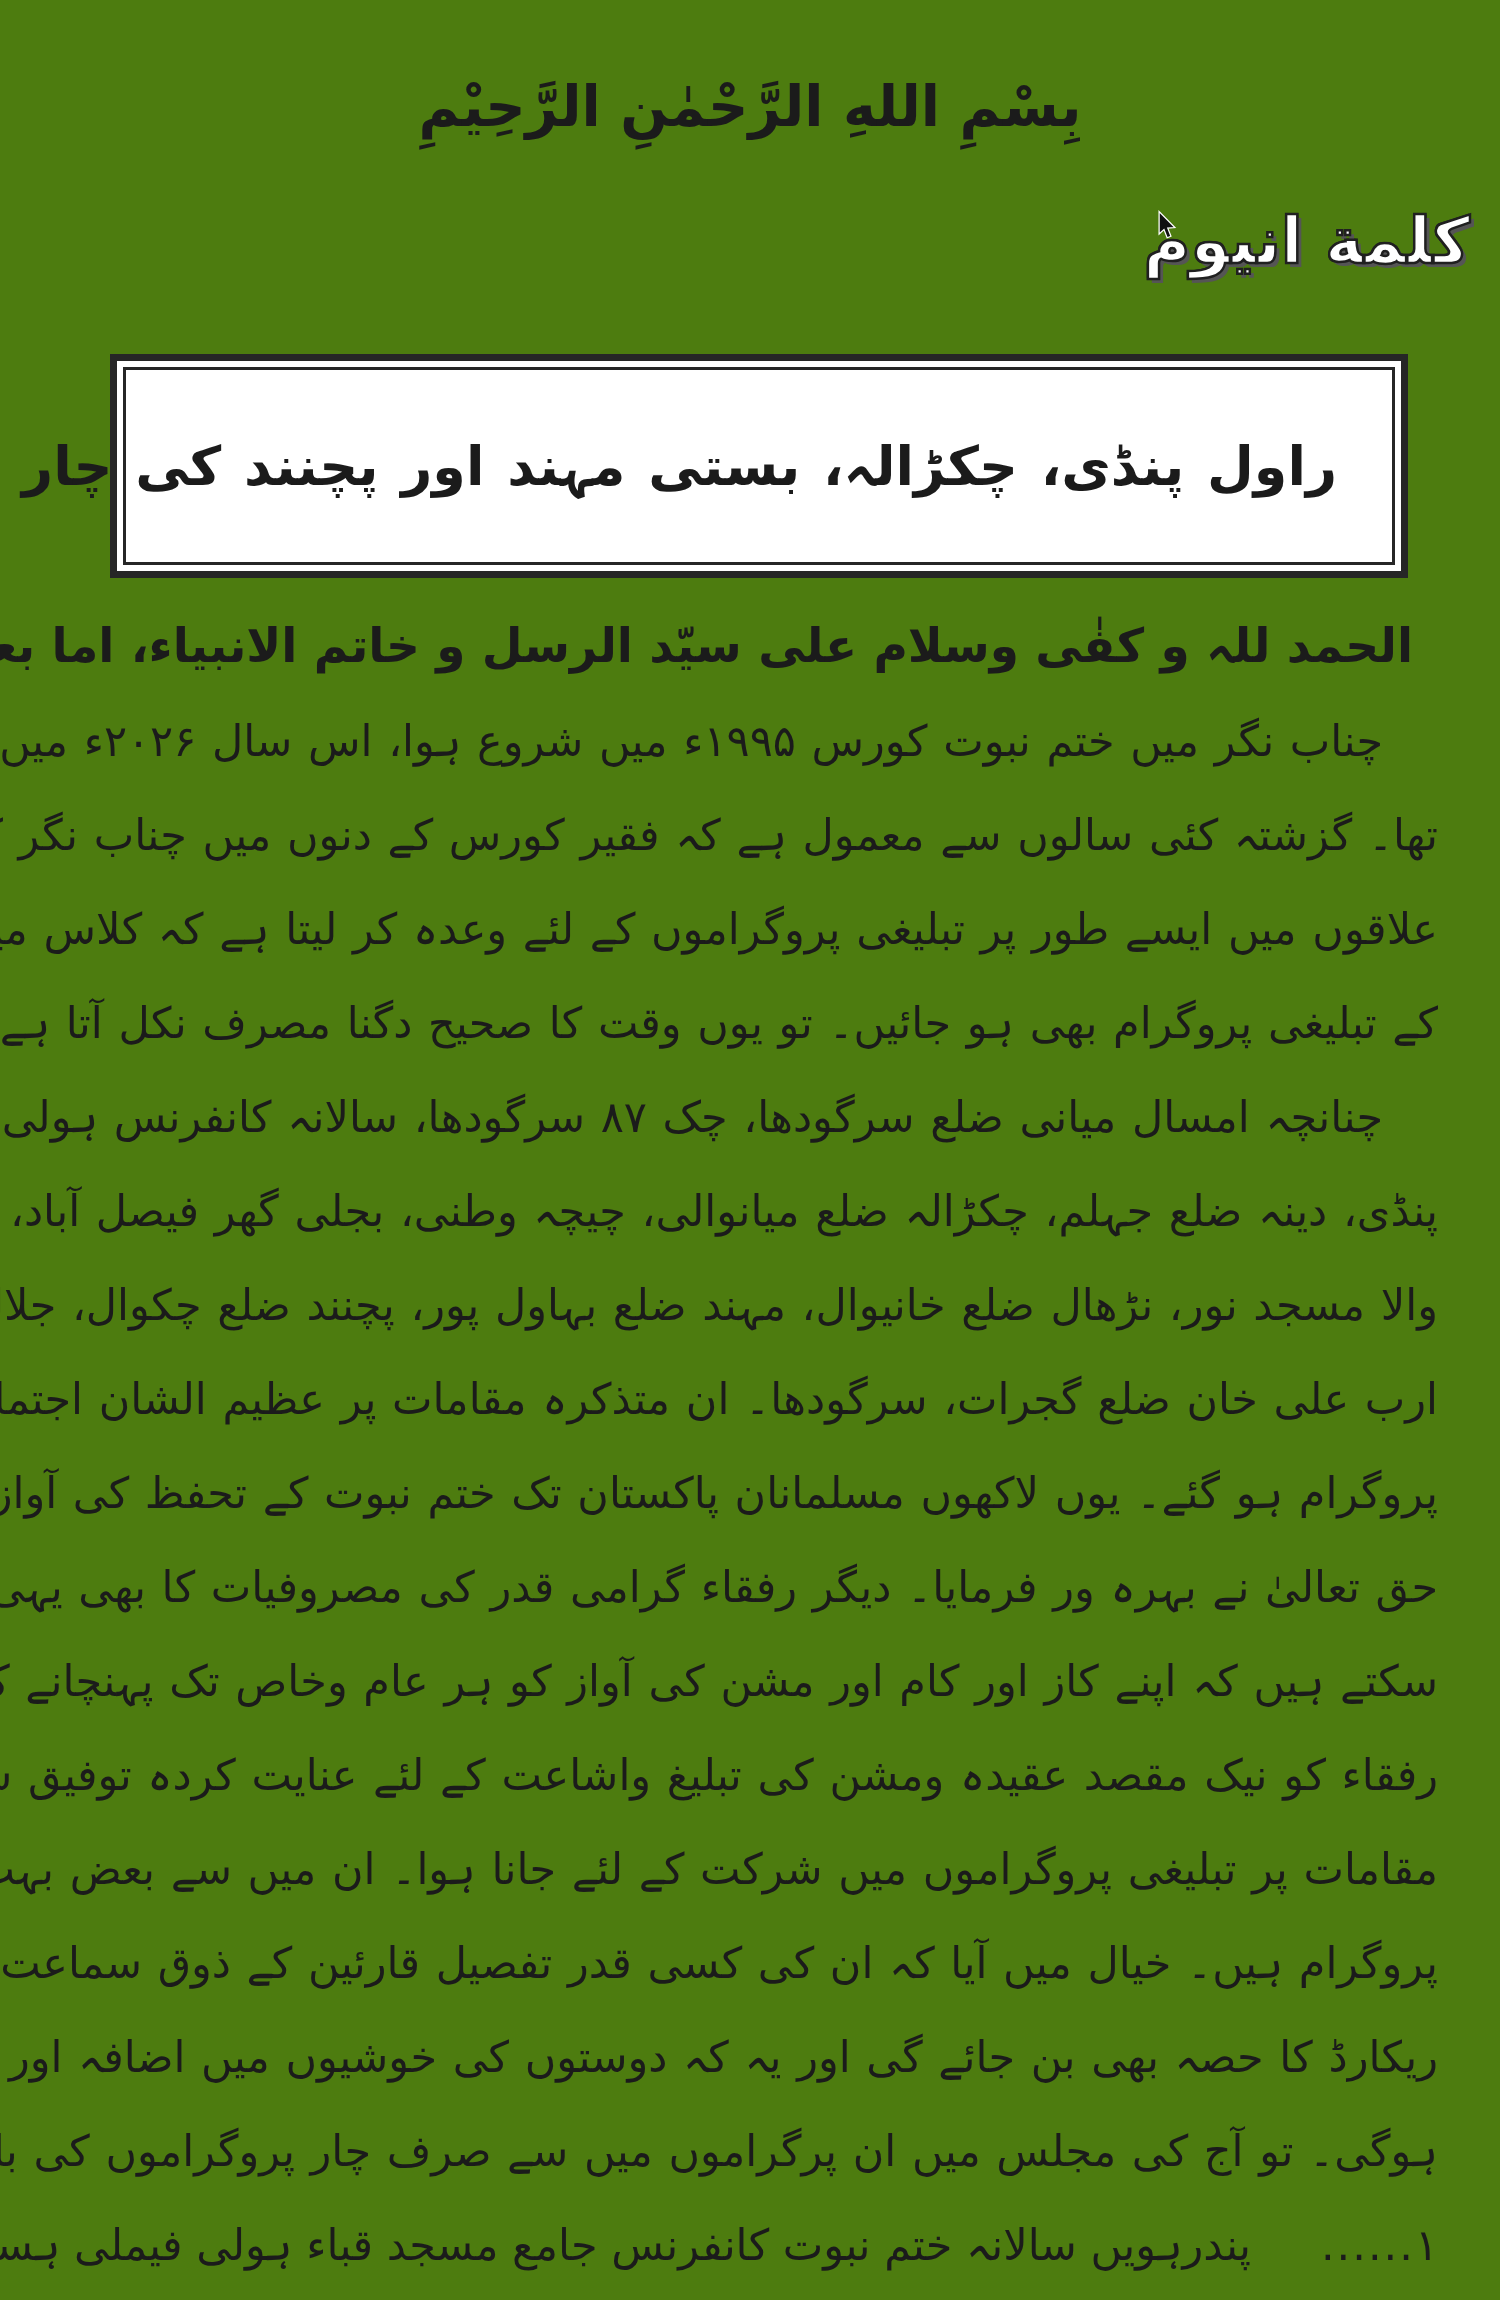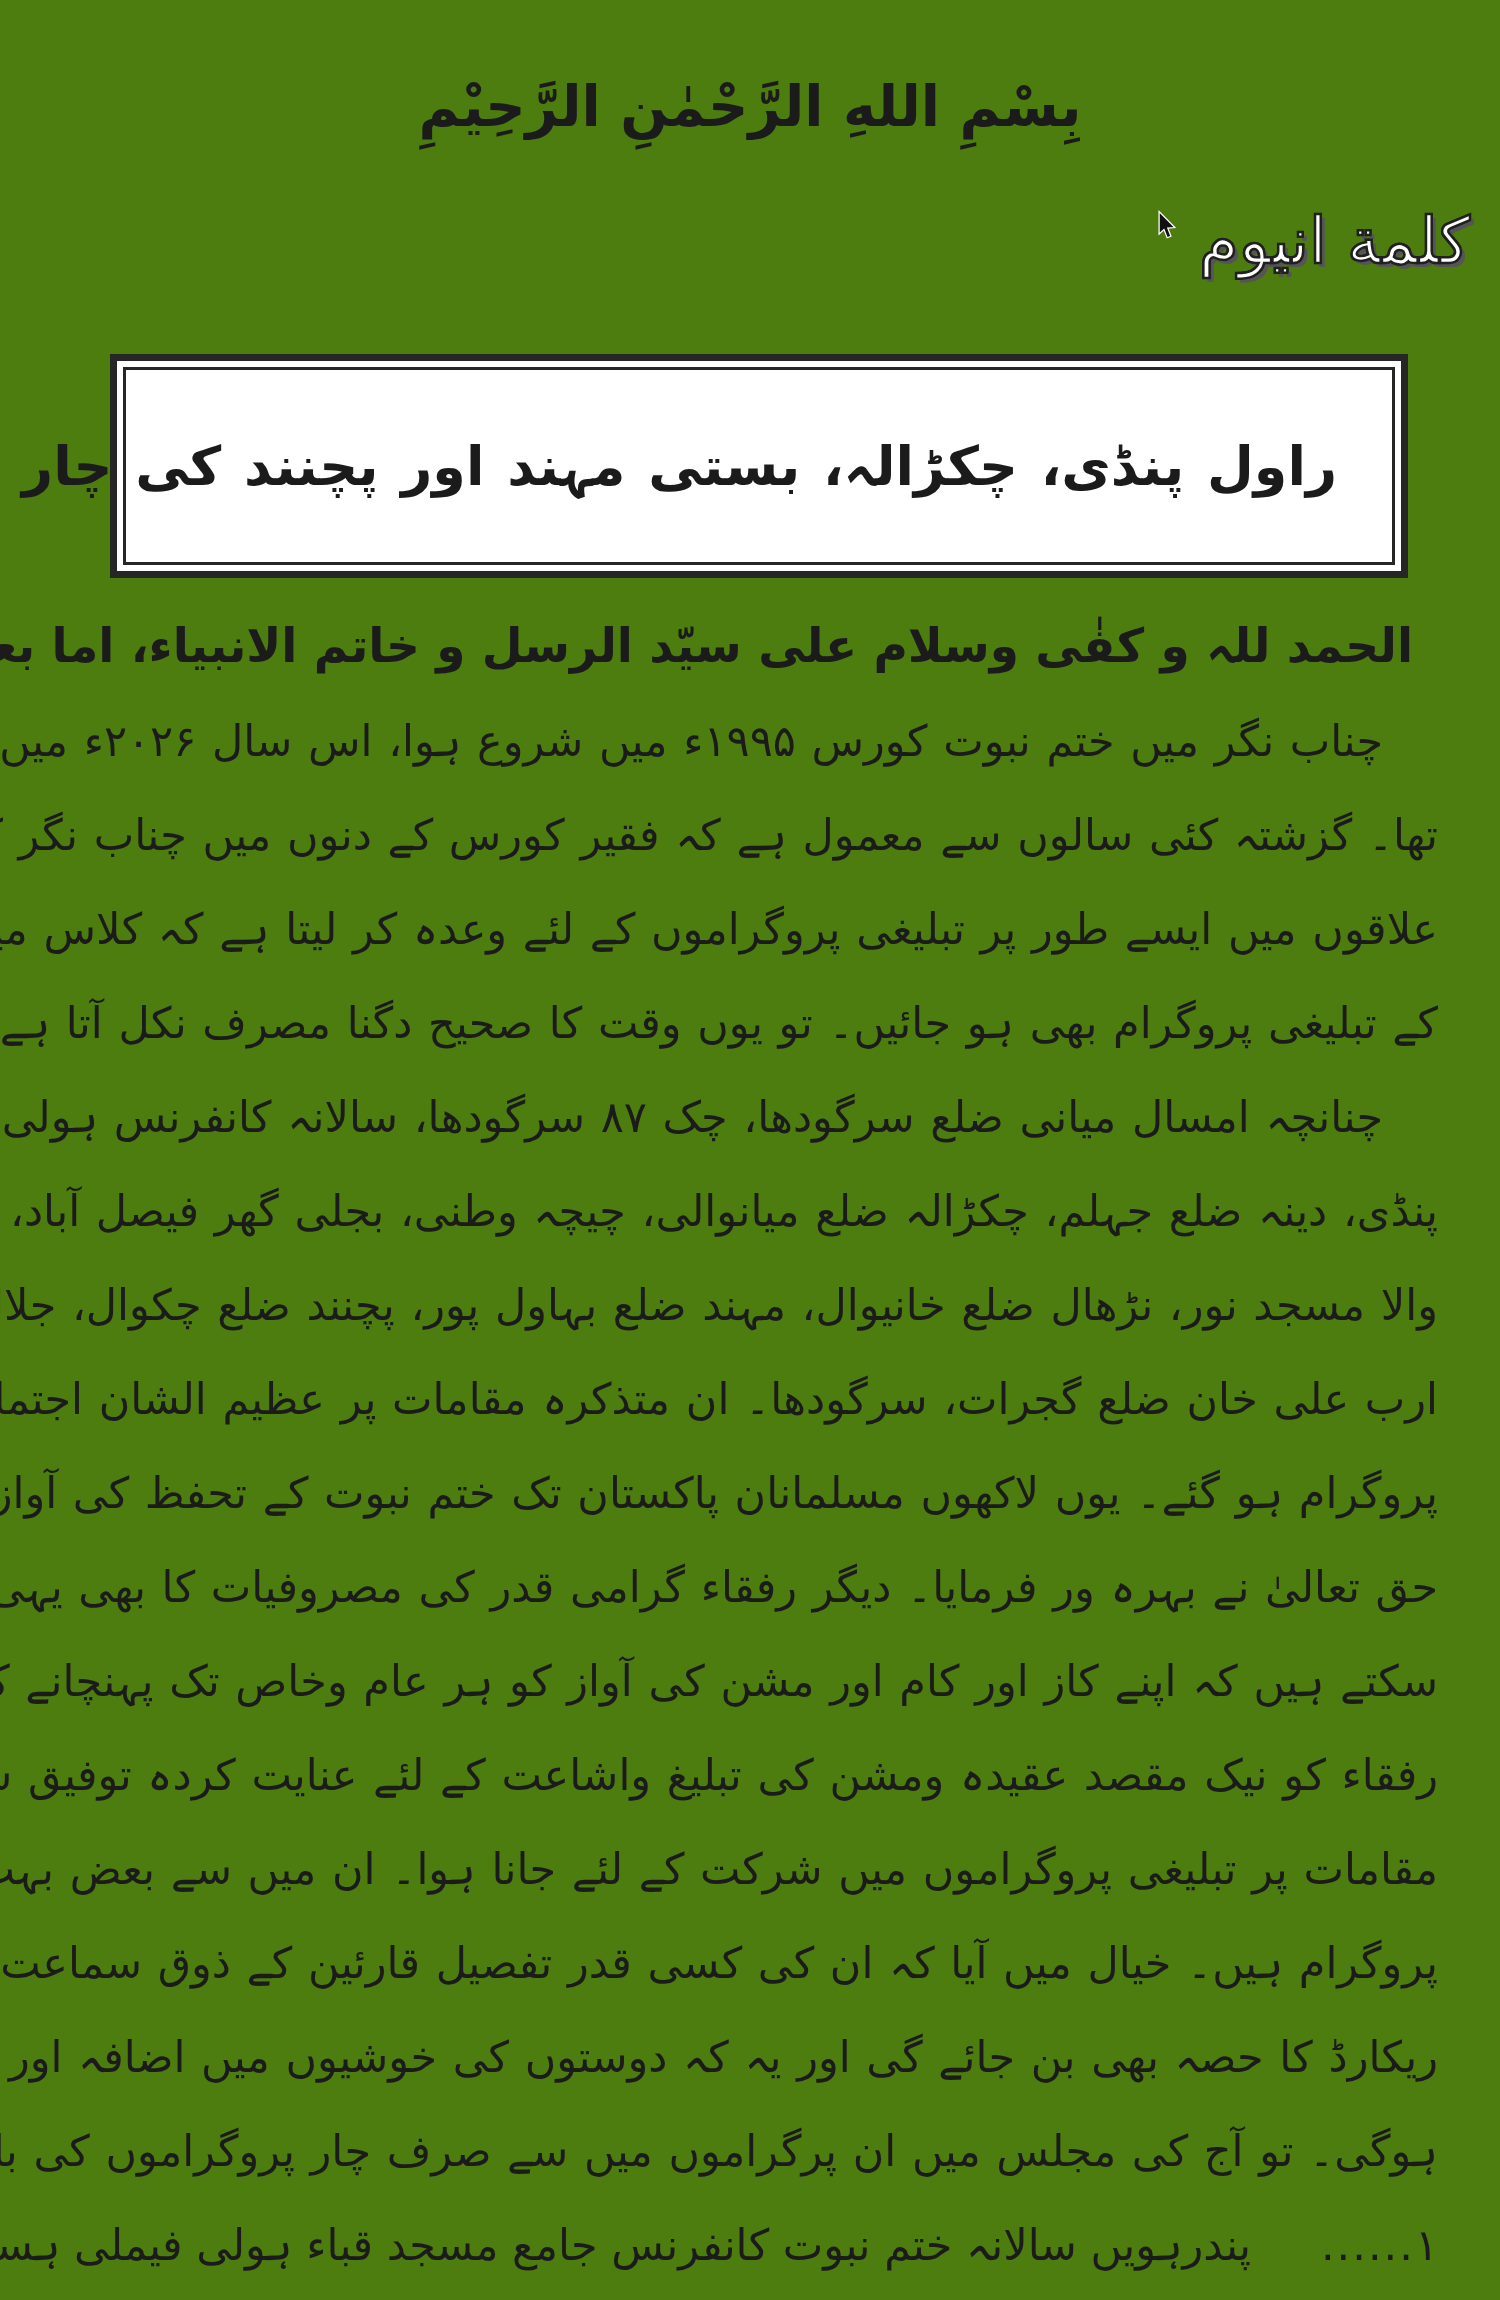--- a/index.html
+++ b/index.html
@@ -16,21 +16,21 @@
   
   .bismillah{
     position:absolute;top:74px;left:0;right:0;
     text-align:center;
     font-size:56px;font-weight:bold;
     letter-spacing:1px;
   }
   
   .column-heading{
     position:absolute;top:204px;right:30px;
-    font-size:64px;font-weight:normal;
+    font-size:64px;font-weight:bold;
     color:#ffffff;
     -webkit-text-stroke:2.5px #202020;
     text-shadow:4px 4px 0 #555, 1px 1px 0 #202020, -1px -1px 0 #202020, 1px -1px 0 #202020, -1px 1px 0 #202020;
   }
   
   .title-box{
     position:absolute;top:354px;left:110px;
     width:1298px;height:224px;
     box-sizing:border-box;
     border:7px solid #262626;

